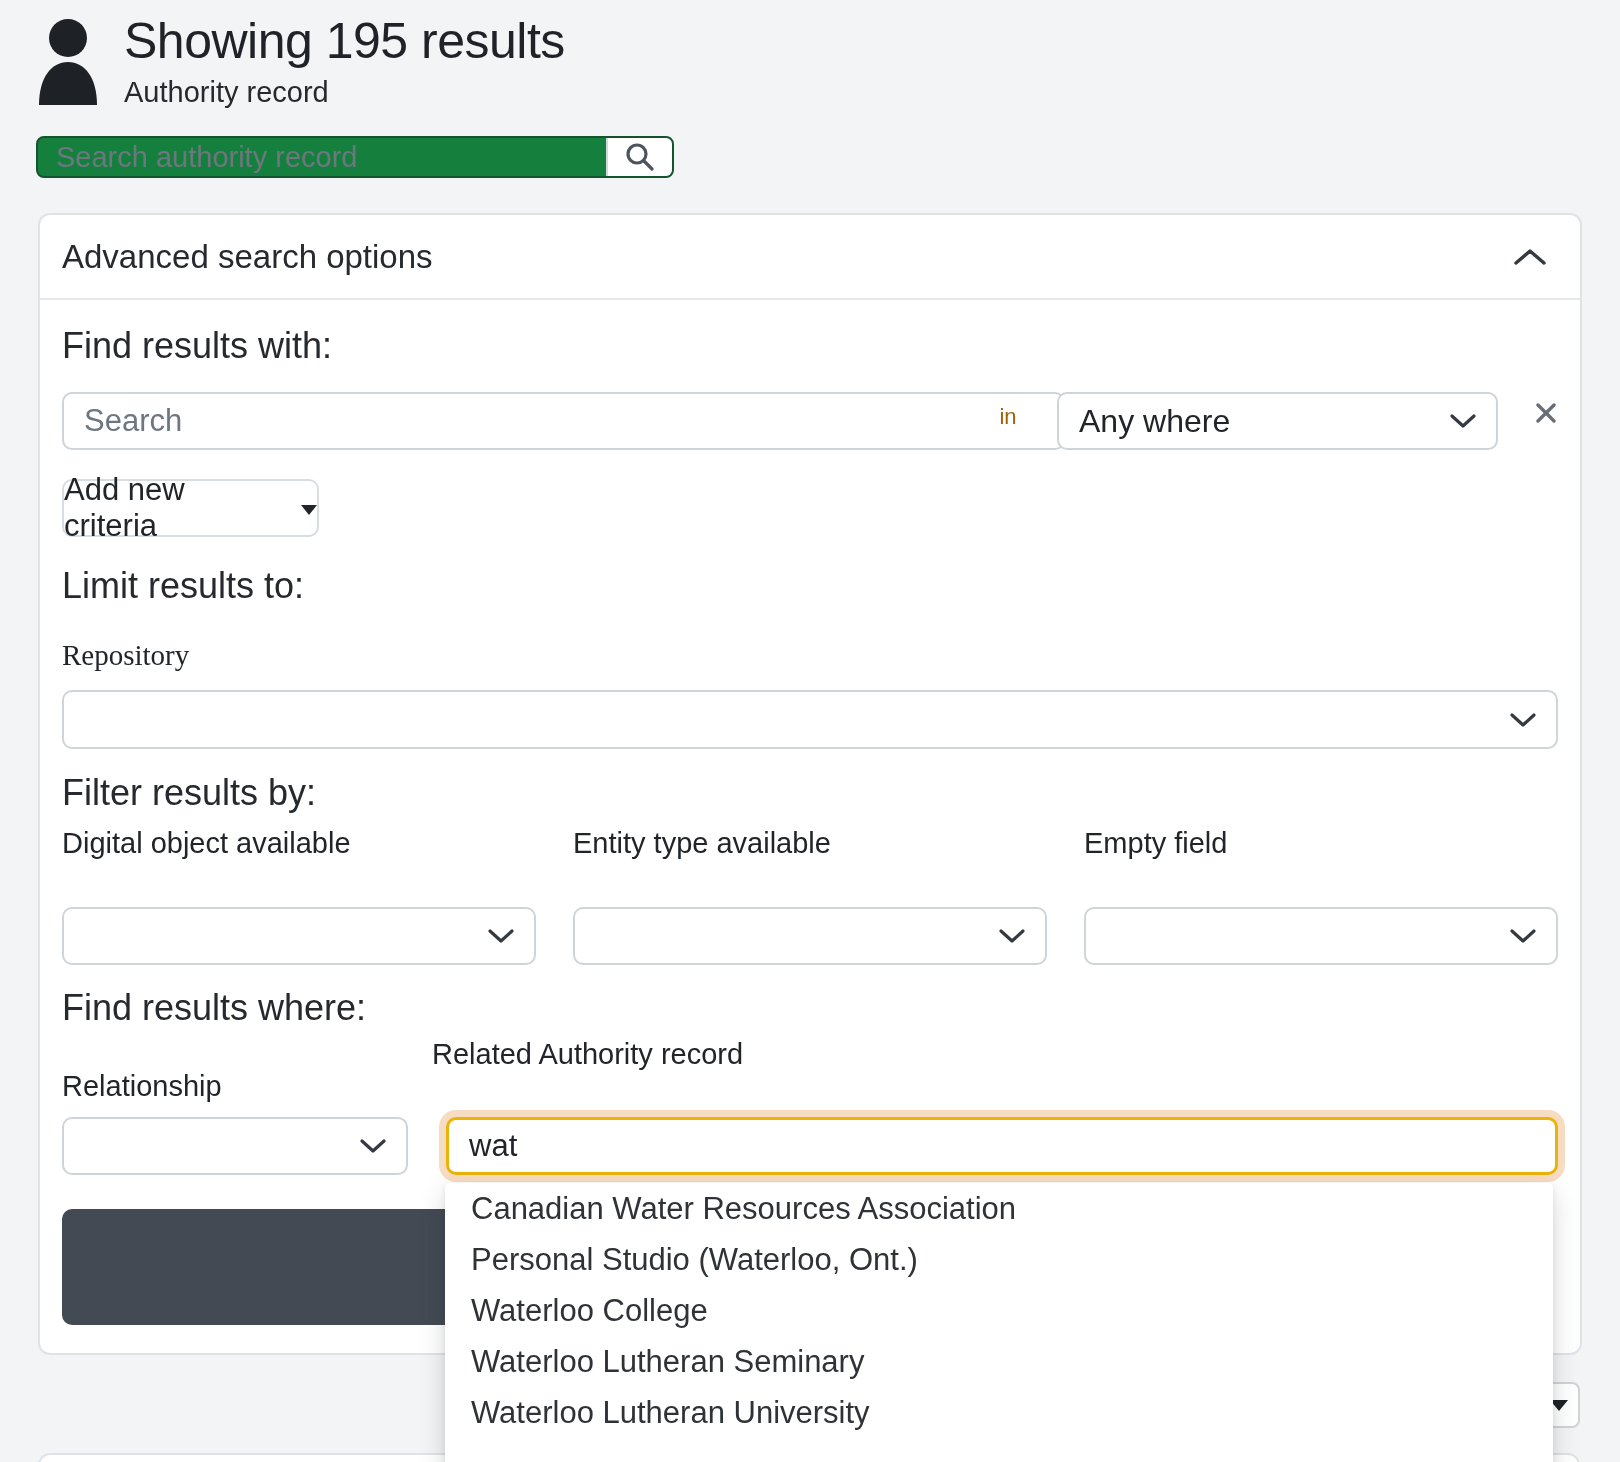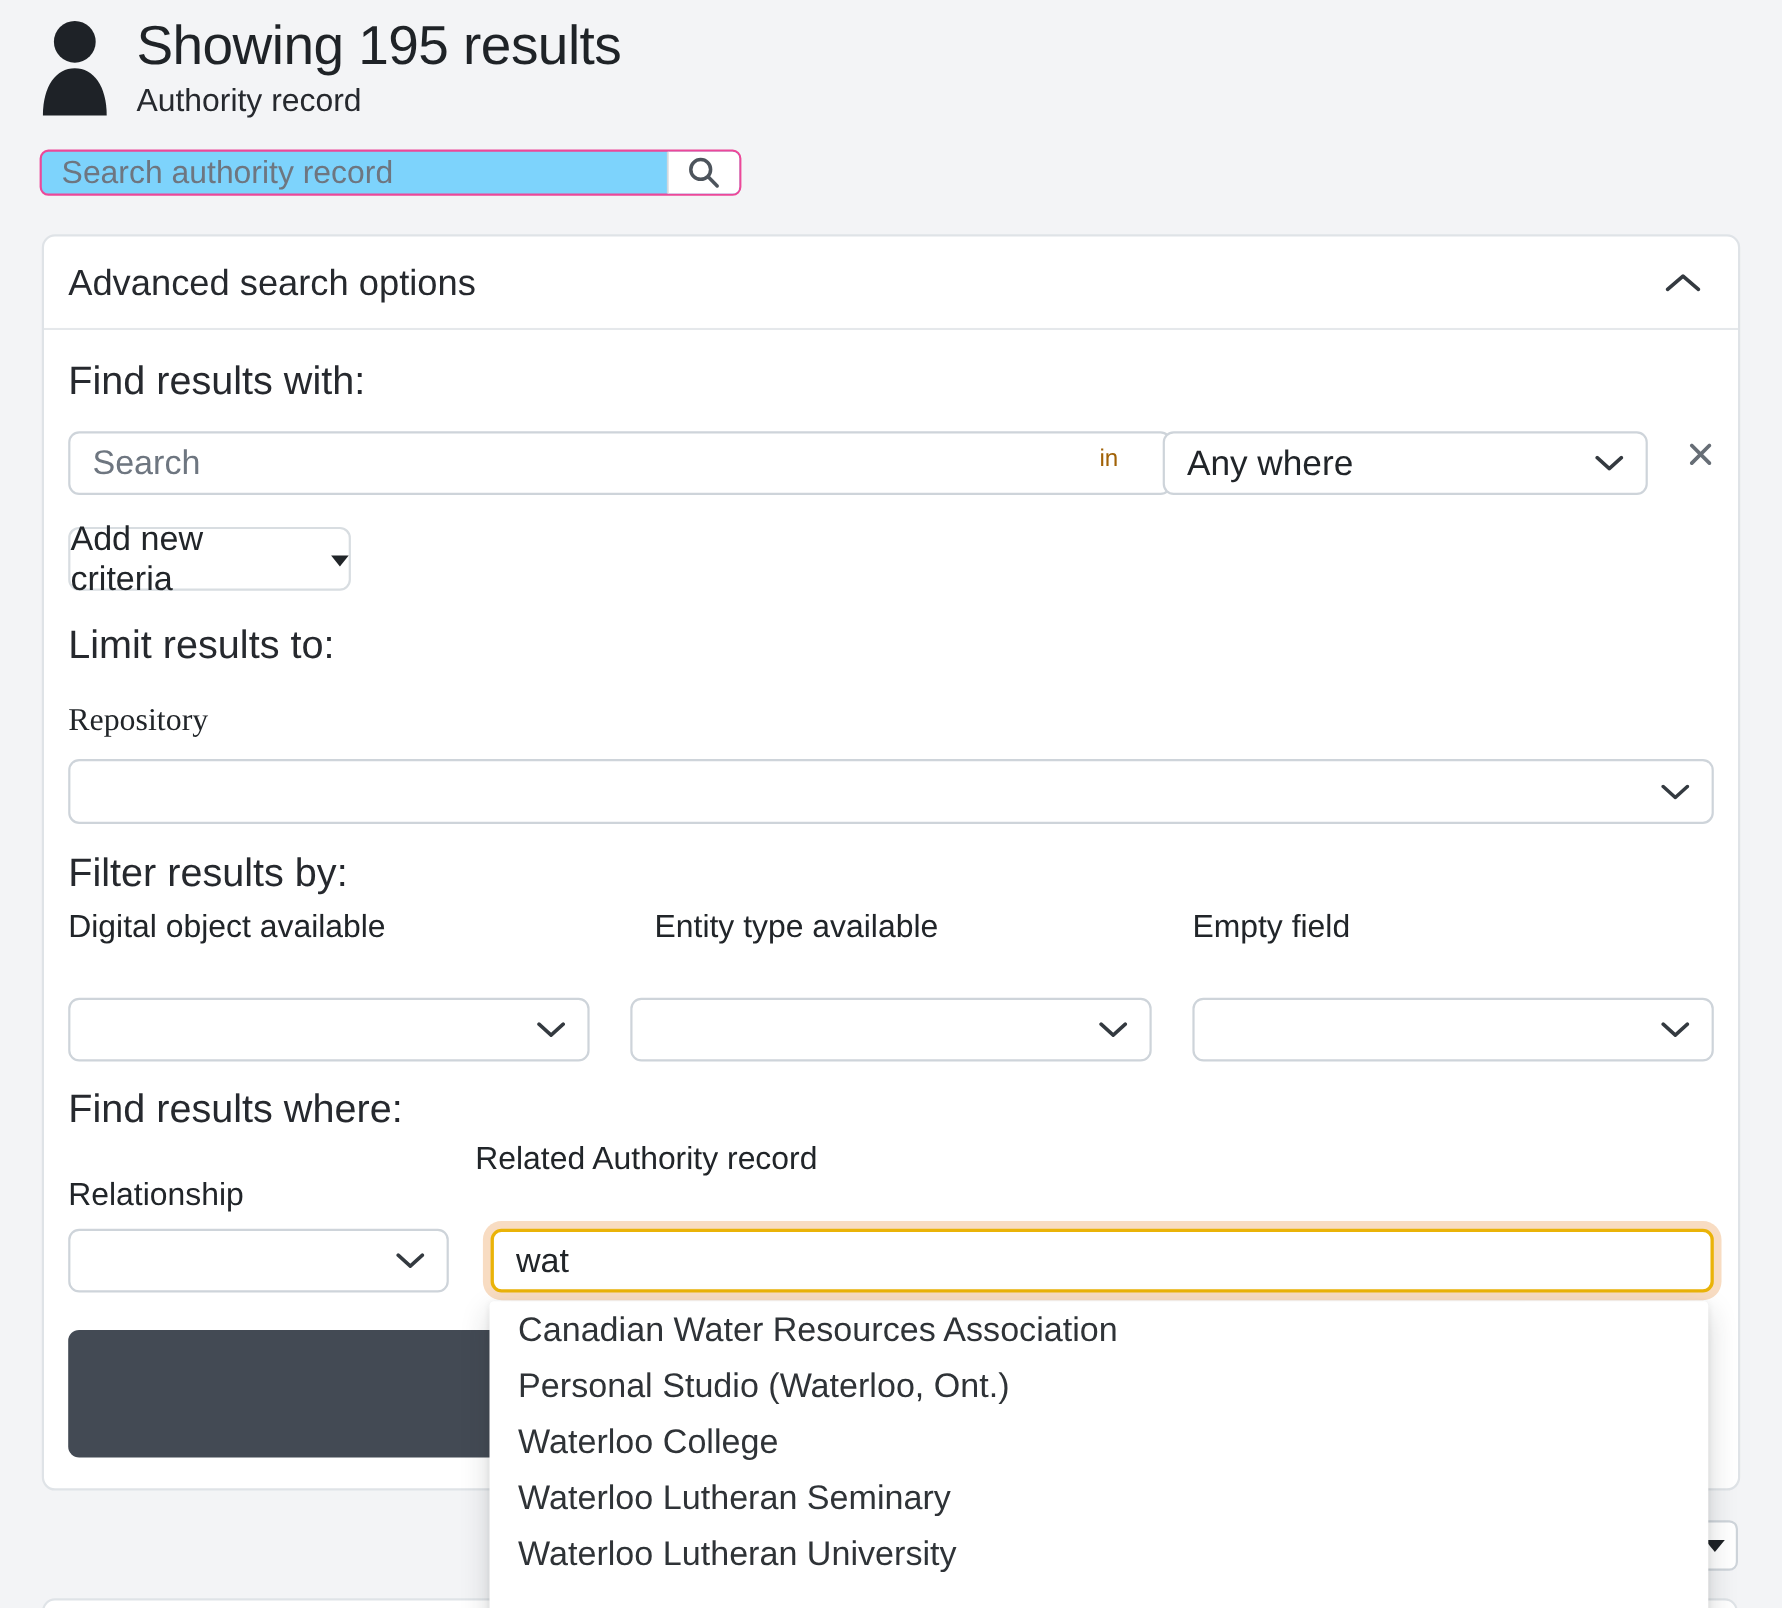--- a/index.html
+++ b/index.html
@@ -14,21 +14,21 @@
   
   .page-header { position:absolute; left:38px; top:12px; display:flex; align-items:flex-start; }
   .person-icon { width:60px; height:94px; flex:0 0 auto; }
   .header-text { margin-left:26px; }
   .page-title { font-size:50px; font-weight:500; color:#1f2327; line-height:58px; letter-spacing:-0.5px; }
   .page-subtitle { font-size:29px; color:#26292e; margin-top:6px; }
 
   
   .search-bar {
     position:absolute; left:36px; top:136px; width:638px; height:42px;
-    background:#7dd3fc; border:2px solid #ec4899; border-radius:8px;
+    background:#15803d; border:2px solid #14532d; border-radius:8px;
     display:flex; align-items:stretch;
   }
   .search-bar input {
     flex:1; border:none; outline:none; background:transparent;
     font-family:inherit; font-size:29px; color:#212529; padding:0 18px;
   }
   .search-bar input::placeholder { color:#6e7680; }
   .search-btn {
     width:66px; border-left:2px solid #d3d8dd; display:flex; align-items:center; justify-content:center;
     cursor:pointer; background:#fff; border-radius:0 6px 6px 0;
@@ -175,21 +175,21 @@
   <div class="ctl sel" style="left:22px; top:475px; width:1496px; height:59px;">
     <span class="sel-value"></span>
     <svg class="chev-dn" viewBox="0 0 26 14">
       <polyline points="2,2 13,12 24,2" fill="none" stroke="#343a40" stroke-width="3.2" stroke-linecap="round" stroke-linejoin="round"></polyline>
     </svg>
   </div>
 
   <div class="sec-heading" style="top:557px;">Filter results by:</div>
 
   <div class="fld-label" style="left:22px; top:612px;">Digital object available</div>
-  <div class="fld-label" style="left:533px; top:612px;margin-left:22px;">Entity type available</div>
+  <div class="fld-label" style="left:533px; top:612px;">Entity type available</div>
   <div class="fld-label" style="left:1044px; top:612px;">Empty field</div>
 
   <div class="ctl sel" style="left:22px; top:692px; width:474px;">
     <span class="sel-value"></span>
     <svg class="chev-dn" viewBox="0 0 26 14">
       <polyline points="2,2 13,12 24,2" fill="none" stroke="#343a40" stroke-width="3.2" stroke-linecap="round" stroke-linejoin="round"></polyline>
     </svg>
   </div>
   <div class="ctl sel" style="left:533px; top:692px; width:474px;">
     <span class="sel-value"></span>

